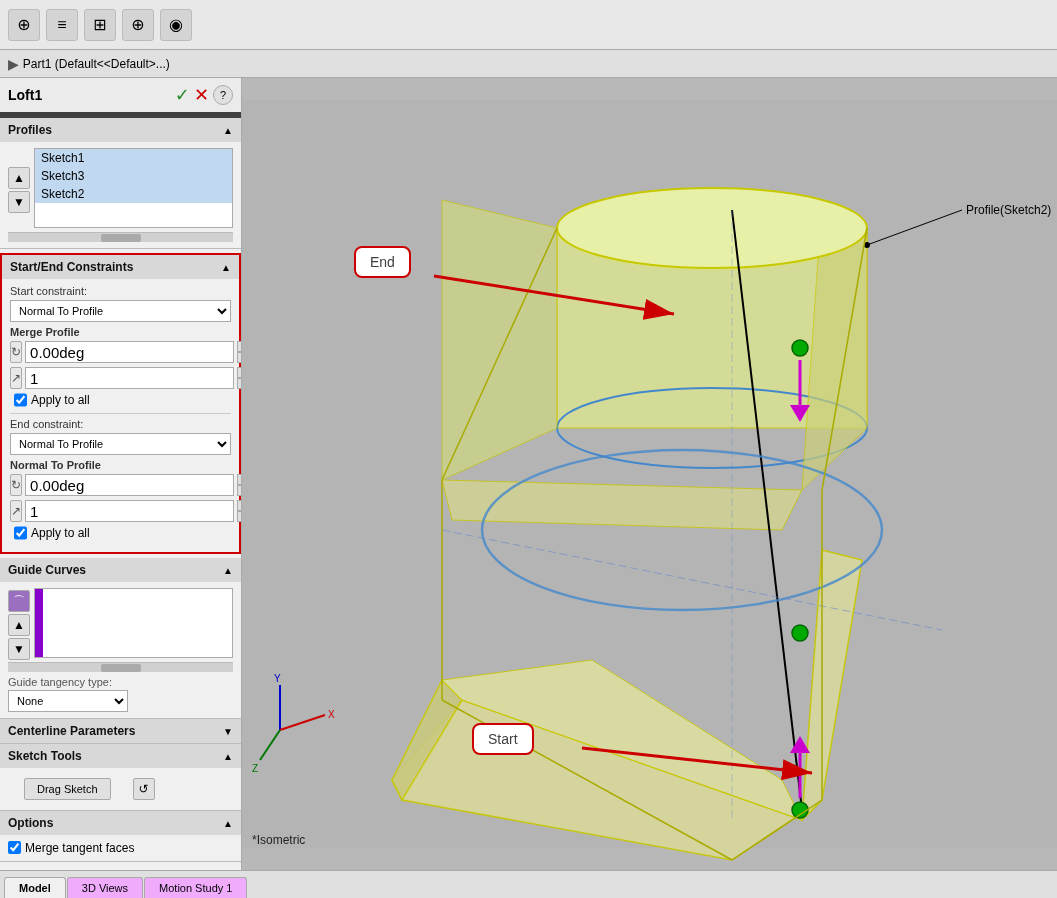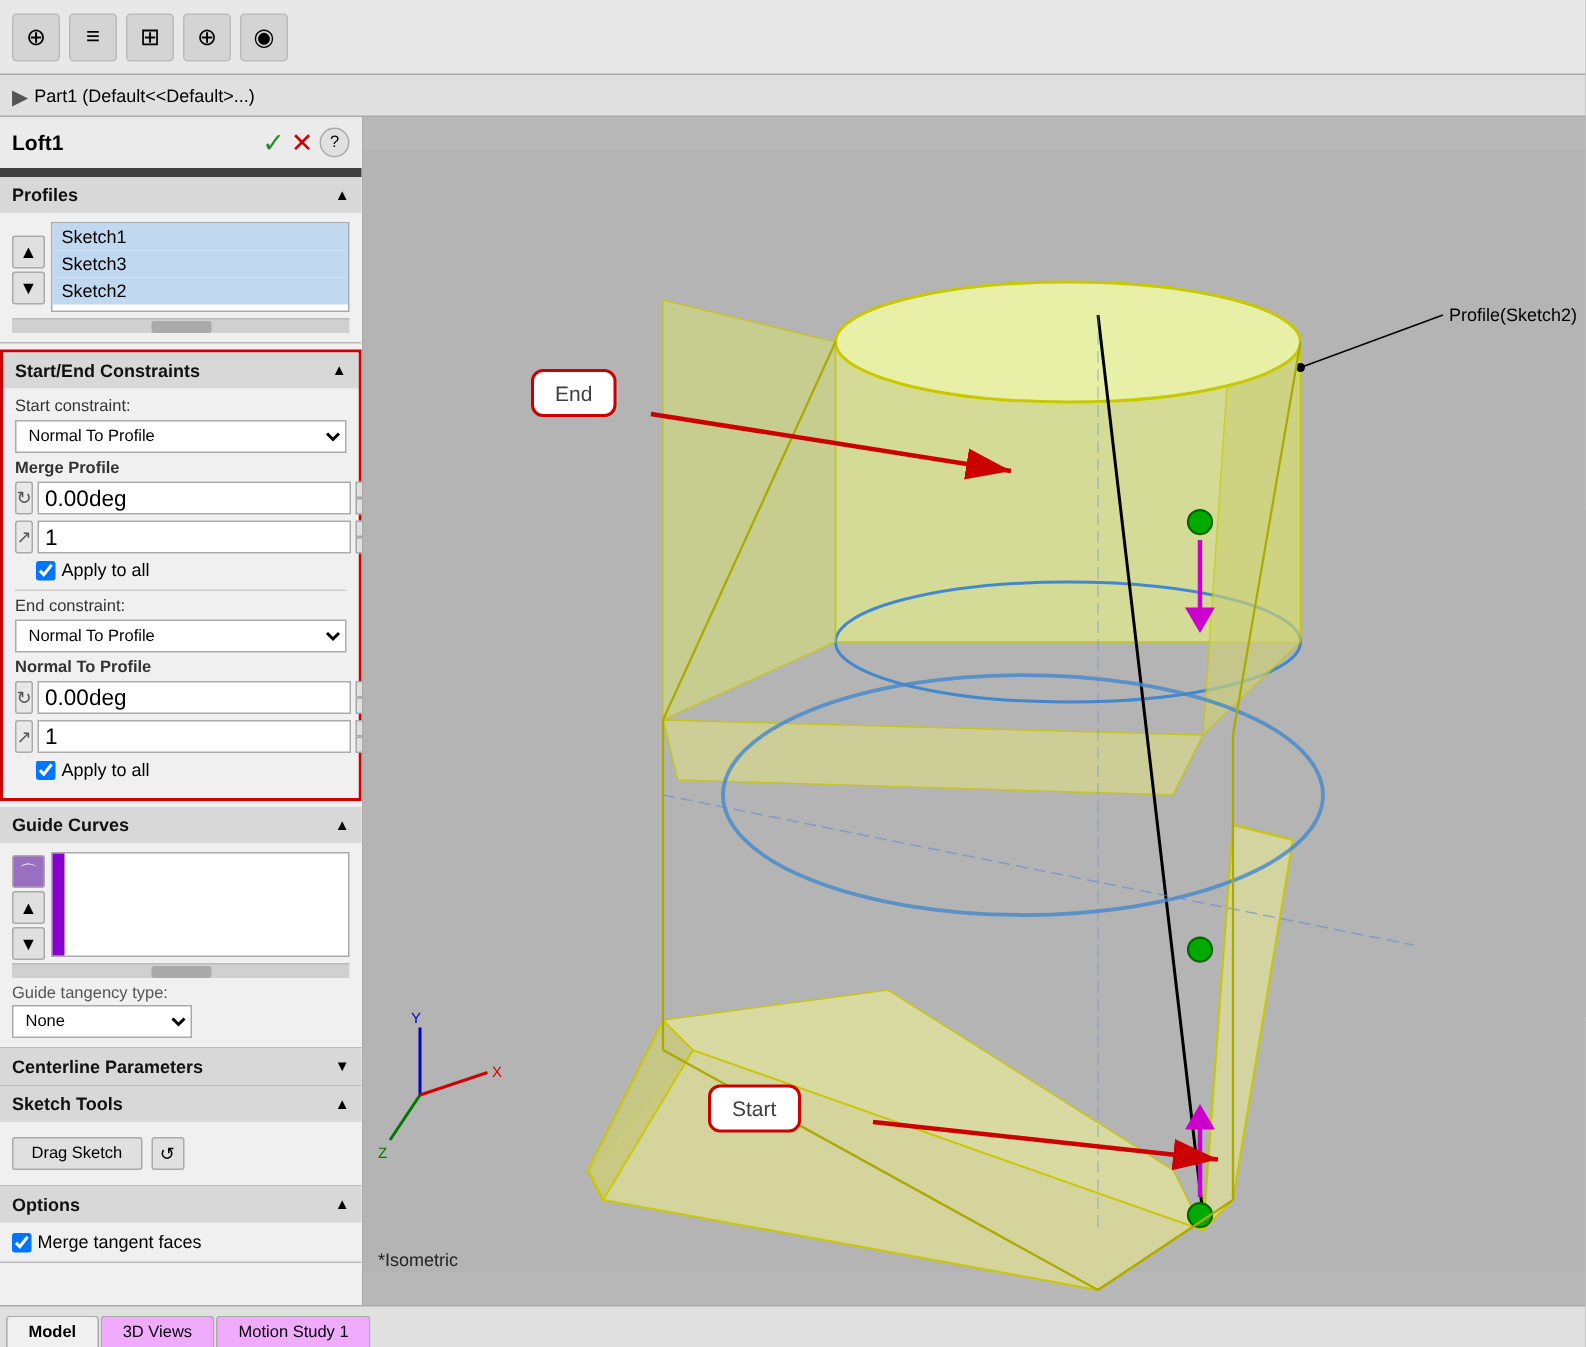--- a/index.html
+++ b/index.html
@@ -81,21 +81,21 @@
 
     .section-content {
       padding: 6px 8px;
       background: #f0f0f0;
     }
 
     
     .profiles-list {
       background: white;
       border: 1px solid #aaa;
-      height: 60px;
+      height: 80px;
       overflow-y: auto;
       margin-bottom: 4px;
     }
     .profiles-list-item {
       padding: 2px 6px;
       background: #c0d8f0;
       color: #000;
       font-size: 12px;
       cursor: default;
     }
@@ -186,23 +186,22 @@
       width: 14px; height: 11px;
       background: #e0e0e0;
       border: 1px solid #aaa;
       display: flex; align-items: center; justify-content: center;
       font-size: 7px;
       cursor: pointer;
       line-height: 1;
     }
     .checkbox-row {
       display: flex;
-      align-items: center;
       gap: 4px;
-      margin: 3px 0 6px 14px;
+      margin: 3px 0 6px 4px;
     }
     .separator {
       height: 1px;
       background: #ccc;
       margin: 4px 0;
     }
 
     
     .guide-curves-content {
       padding: 6px 8px;
@@ -232,29 +231,29 @@
       cursor: pointer;
     }
 
     .drag-sketch-btn {
       background: #e0e0e0;
       border: 1px solid #aaa;
       border-radius: 2px;
       padding: 4px 12px;
       cursor: pointer;
       font-size: 11px;
-      margin: 4px 0;
+      margin: 4px 16px;
     }
 
     .options-content {
       padding: 6px 8px;
     }
     .options-checkbox-row {
       display: flex;
-      align-items: center;
+      align-items: flex-start;
       gap: 4px;
     }
 
     
     .viewport {
       flex: 1;
       background: #b8b8b8;
       position: relative;
       overflow: hidden;
     }

